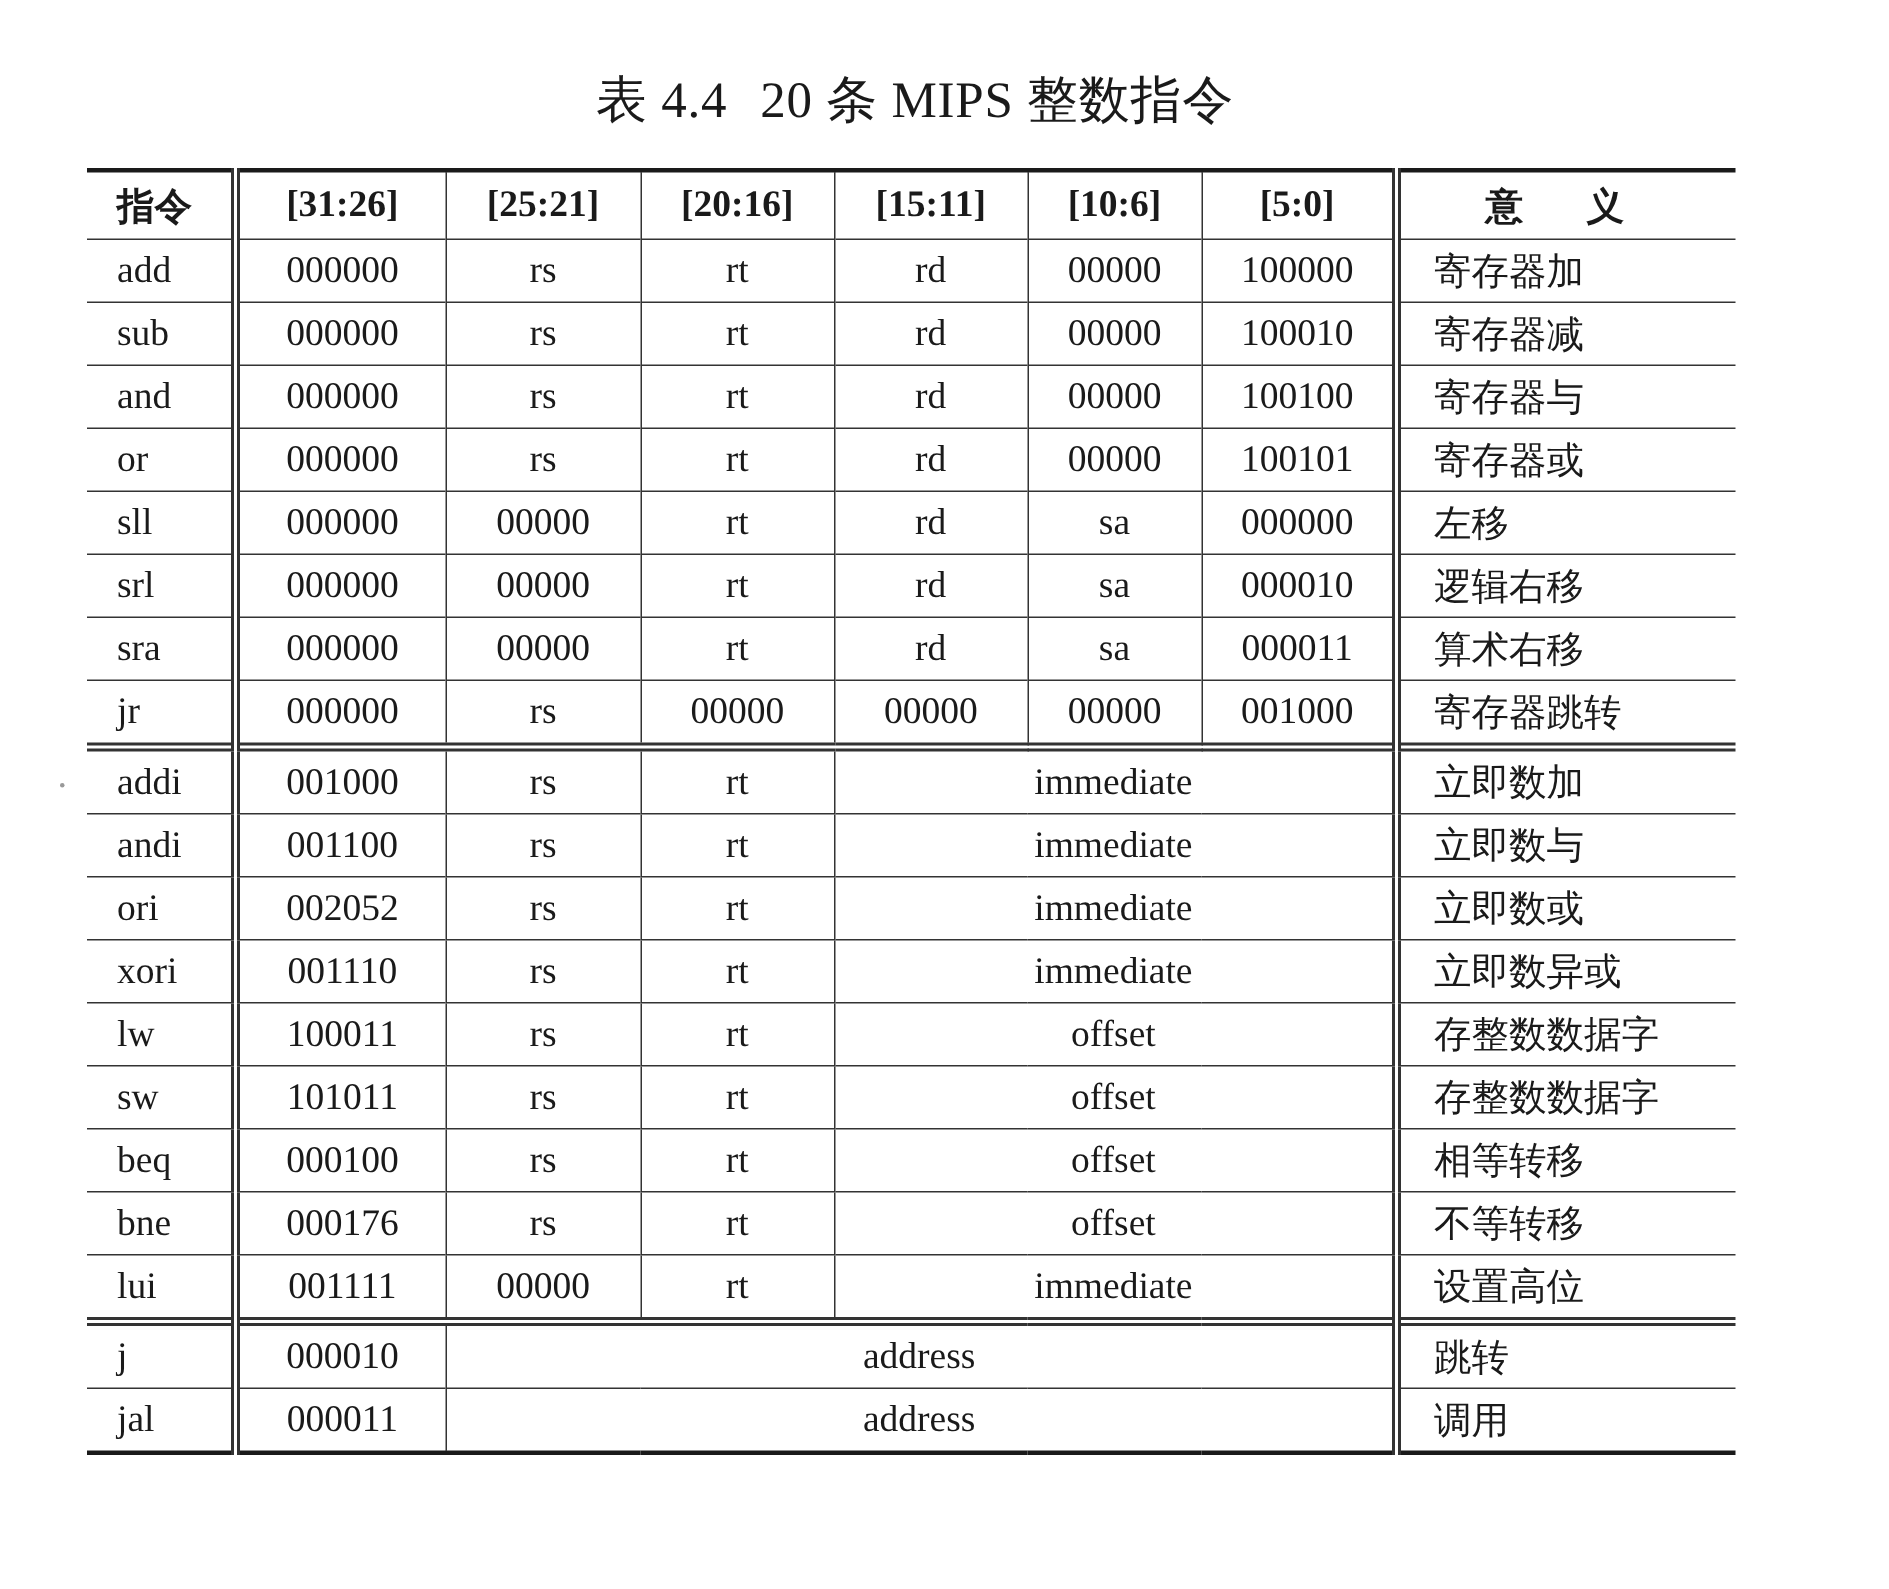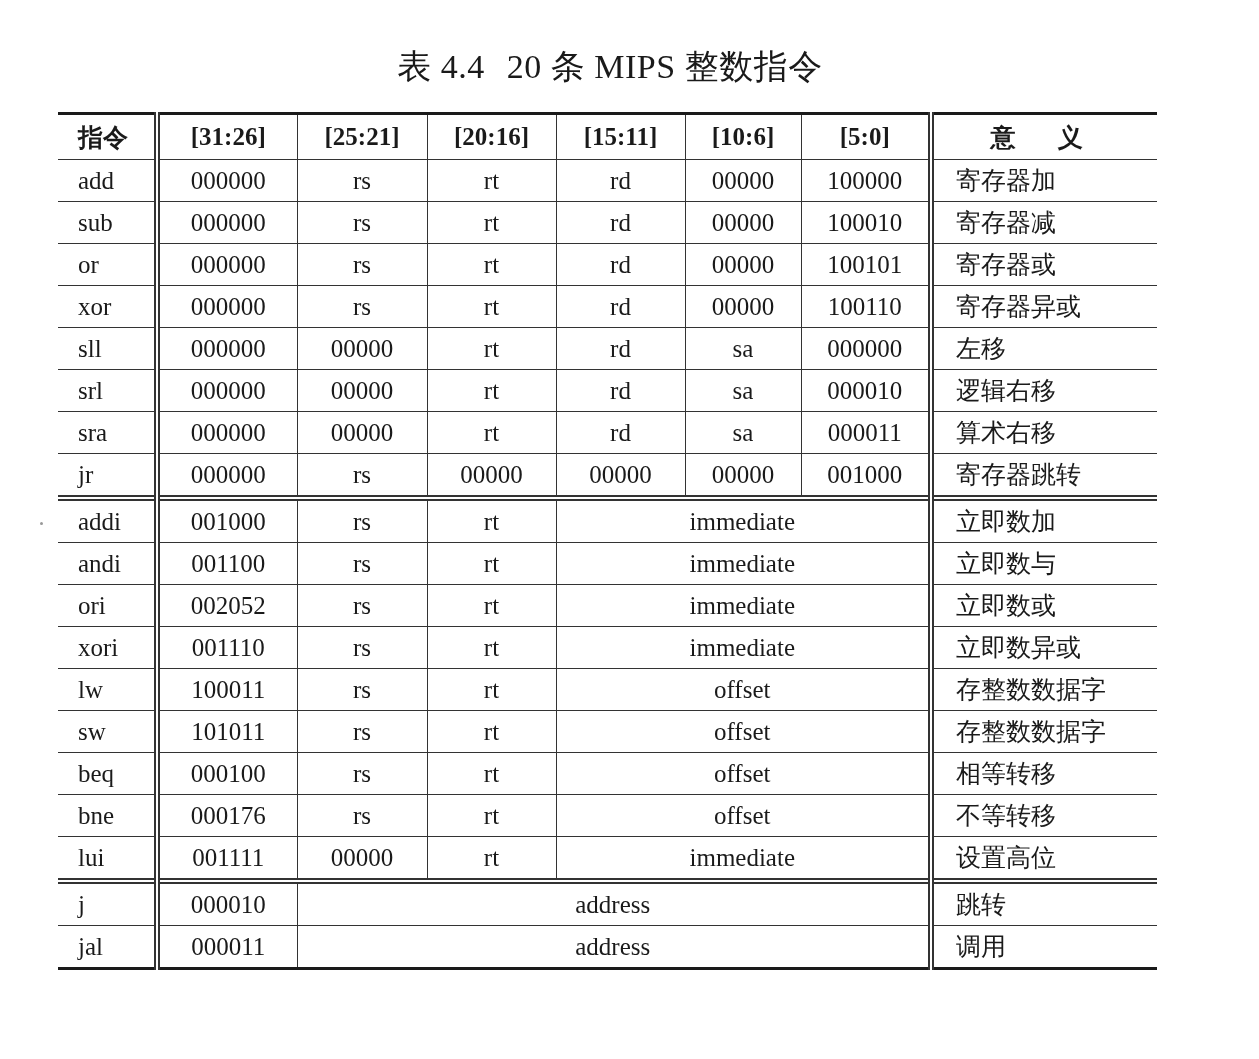--- a/index.html
+++ b/index.html
@@ -66,38 +66,38 @@
         <td>sub</td>
         <td class="dl">000000</td>
         <td>rs</td>
         <td>rt</td>
         <td>rd</td>
         <td>00000</td>
         <td>100010</td>
         <td class="dl meaning">寄存器减</td>
       </tr>
       <tr>
+        <td>and</td>
+        <td class="dl">000000</td>
+        <td>rs</td>
+        <td>rt</td>
+        <td>rd</td>
+        <td>00000</td>
+        <td>100100</td>
+        <td class="dl meaning">寄存器与</td>
+      </tr>
+      <tr>
         <td>or</td>
         <td class="dl">000000</td>
         <td>rs</td>
         <td>rt</td>
         <td>rd</td>
         <td>00000</td>
         <td>100101</td>
         <td class="dl meaning">寄存器或</td>
-      </tr>
-      <tr>
-        <td>xor</td>
-        <td class="dl">000000</td>
-        <td>rs</td>
-        <td>rt</td>
-        <td>rd</td>
-        <td>00000</td>
-        <td>100110</td>
-        <td class="dl meaning">寄存器异或</td>
       </tr>
       <tr>
         <td>sll</td>
         <td class="dl">000000</td>
         <td>00000</td>
         <td>rt</td>
         <td>rd</td>
         <td>sa</td>
         <td>000000</td>
         <td class="dl meaning">左移</td>

